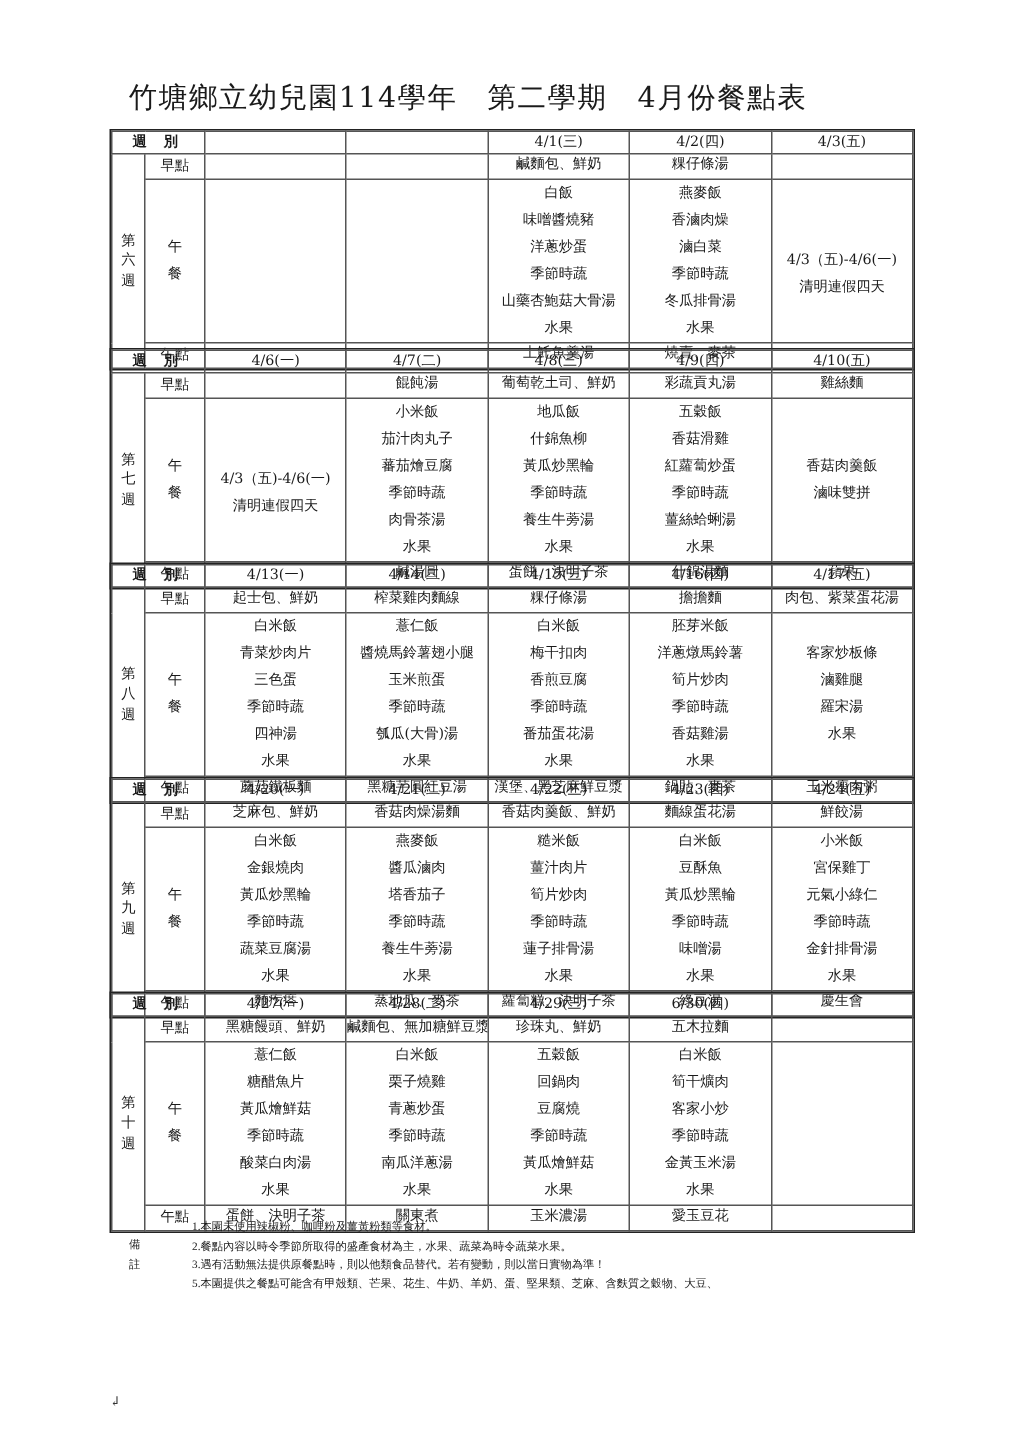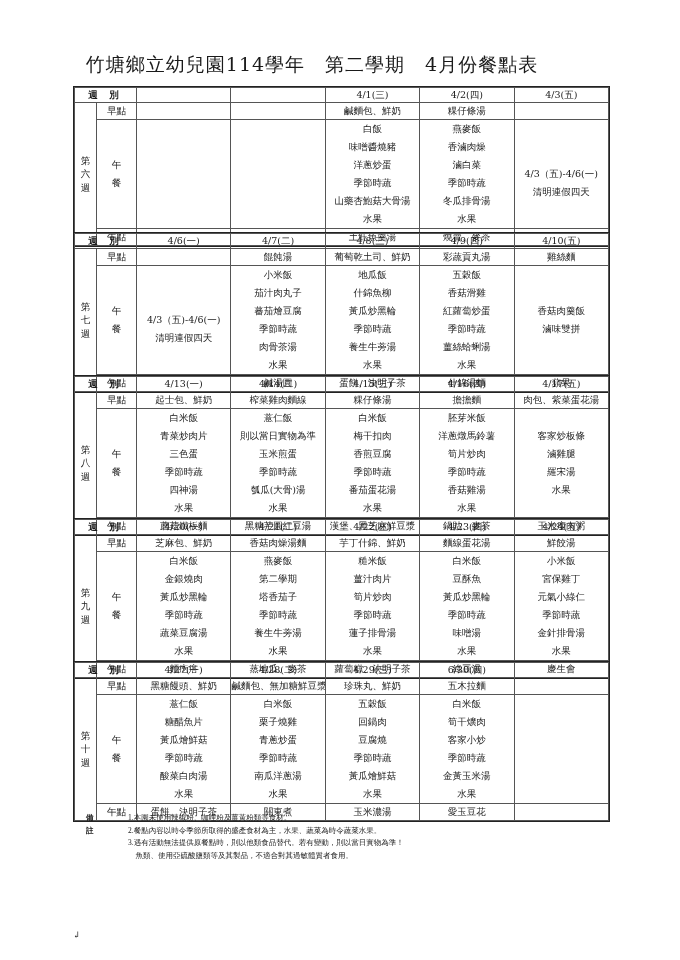--- a/index.html
+++ b/index.html
@@ -7,26 +7,26 @@
          font-family: "DejaVu Serif", "Liberation Serif", serif; color:#1a1a1a; }
   .title { position:absolute; left:0; top:52px; width:584px; text-align:center;
            font-size:19px; letter-spacing:1px; padding-left:40px; box-sizing:border-box; }
   .week { position:absolute; left:73px; width:537px; border:1.5px solid #222; box-sizing:border-box; }
   table.grid { border-collapse:collapse; width:100%; table-layout:fixed;border-radius:19px; }
   table.grid td { border:1px solid #555; text-align:center; vertical-align:middle;
                   font-size:9.5px; padding:0; line-height:13.6px; overflow:hidden; white-space:nowrap; }
   td.hdr-label { font-weight:bold; font-size:10.5px; letter-spacing:4px; }
   td.day { font-size:11px; height:14px; }
   td.wk { font-size:10px; line-height:16px; }
-  td.meal { font-size:9.5px; }
+  td.meal { font-size:9.5px;font-family:Liberation Serif, serif; }
   td.sub { text-align:left; padding-left:2px; font-size:9.5px; }
   td.lunch { vertical-align:top; padding-top:1px; }
   td.lunch div { height:18px; line-height:18px; }
   .note { position:absolute; left:86px; top:812px; font-size:7.5px; line-height:12.5px; }
-  .note .lbl { position:absolute; left:0; top:0;font-weight:bold; }
+  .note .lbl { position:absolute; left:0; top:12px; }
   .note .items { position:absolute; left:42px; top:0; width:480px;font-family:Liberation Serif, serif; }
   .note .items div { white-space:nowrap; }
   .mark { position:absolute; left:73px; top:930px; font-size:9px; color:#333; }
 </style>
 </head>
 <body>
 
 <div class="title">竹塘鄉立幼兒園114學年　第二學期　4月份餐點表</div>
 
 <div id="weeks-root">
@@ -224,21 +224,21 @@
             <td class="lunch">
               <div>白米飯</div>
               <div>青菜炒肉片</div>
               <div>三色蛋</div>
               <div>季節時蔬</div>
               <div>四神湯</div>
               <div>水果</div>
             </td>
             <td class="lunch">
               <div>薏仁飯</div>
-              <div>則以當日實物為準</div>
+              <div>醬燒馬鈴薯翅小腿</div>
               <div>玉米煎蛋</div>
               <div>季節時蔬</div>
               <div>瓠瓜(大骨)湯</div>
               <div>水果</div>
             </td>
             <td class="lunch">
               <div>白米飯</div>
               <div>梅干扣肉</div>
               <div>香煎豆腐</div>
               <div>季節時蔬</div>
@@ -293,39 +293,39 @@
           </tr>
           <tr>
             <td rowspan="3" class="wk">
               <div>第</div>
               <div>九</div>
               <div>週</div>
             </td>
             <td class="sub" style="height:16px">早點</td>
             <td class="meal">芝麻包、鮮奶</td>
             <td class="meal">香菇肉燥湯麵</td>
-            <td class="meal">芋丁什錦、鮮奶</td>
+            <td class="meal">香菇肉羹飯、鮮奶</td>
             <td class="meal">麵線蛋花湯</td>
             <td class="meal">鮮餃湯</td>
           </tr>
           <tr>
             <td class="meal" style="height:108px">
               <div style="width:10px;margin:0 auto;white-space:normal;line-height:18px;">午餐</div>
             </td>
             <td class="lunch">
               <div>白米飯</div>
               <div>金銀燒肉</div>
               <div>黃瓜炒黑輪</div>
               <div>季節時蔬</div>
               <div>蔬菜豆腐湯</div>
               <div>水果</div>
             </td>
             <td class="lunch">
               <div>燕麥飯</div>
-              <div>第二學期</div>
+              <div>醬瓜滷肉</div>
               <div>塔香茄子</div>
               <div>季節時蔬</div>
               <div>養生牛蒡湯</div>
               <div>水果</div>
             </td>
             <td class="lunch">
               <div>糙米飯</div>
               <div>薑汁肉片</div>
               <div>筍片炒肉</div>
               <div>季節時蔬</div>
@@ -443,17 +443,17 @@
       </table>
     </div>
   </div>
 
 <div class="note">
   <span class="lbl">備註</span>
   <div class="items">
     <div>1.本園未使用辣椒粉、咖哩粉及薑黃粉類等食材。</div>
     <div>2.餐點內容以時令季節所取得的盛產食材為主，水果、蔬菜為時令蔬菜水果。</div>
     <div>3.遇有活動無法提供原餐點時，則以他類食品替代。若有變動，則以當日實物為準！</div>
-    <div>　魚類、使用亞硫酸鹽類等及其製品，不適合對其過敏體質者食用。</div>
+    <div>5.本園提供之餐點可能含有甲殼類、芒果、花生、牛奶、羊奶、蛋、堅果類、芝麻、含麩質之穀物、大豆、</div>
   </div>
 </div>
 
 <div class="mark">↲</div>
 
 </body></html>

